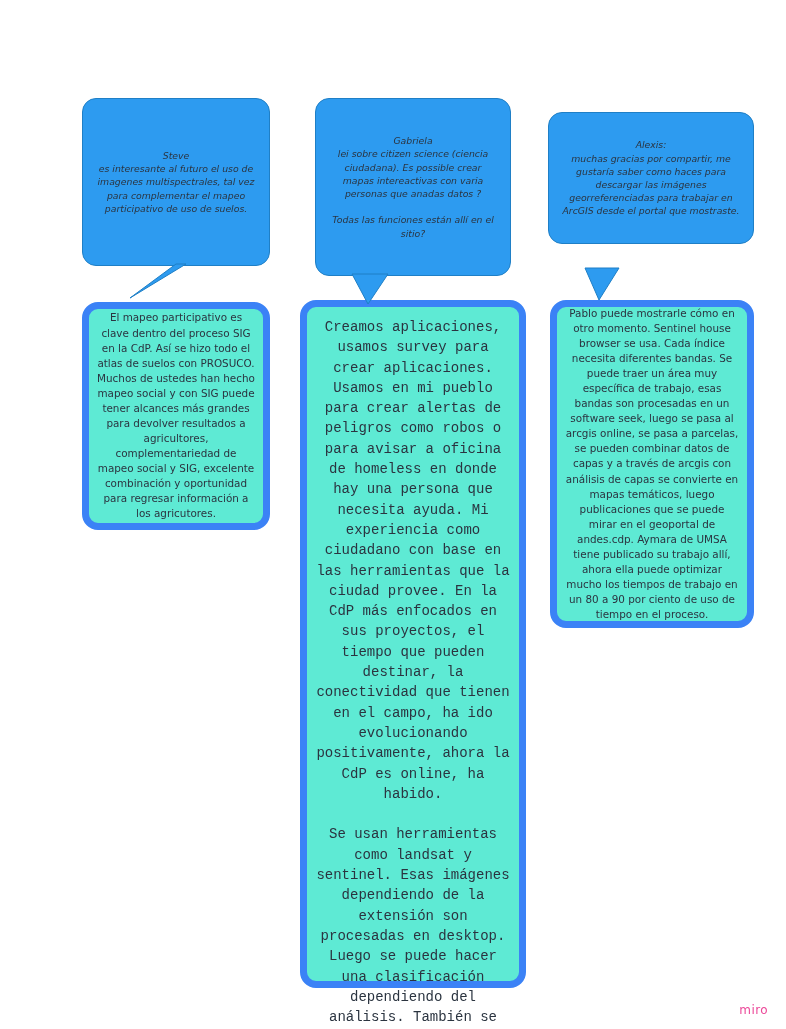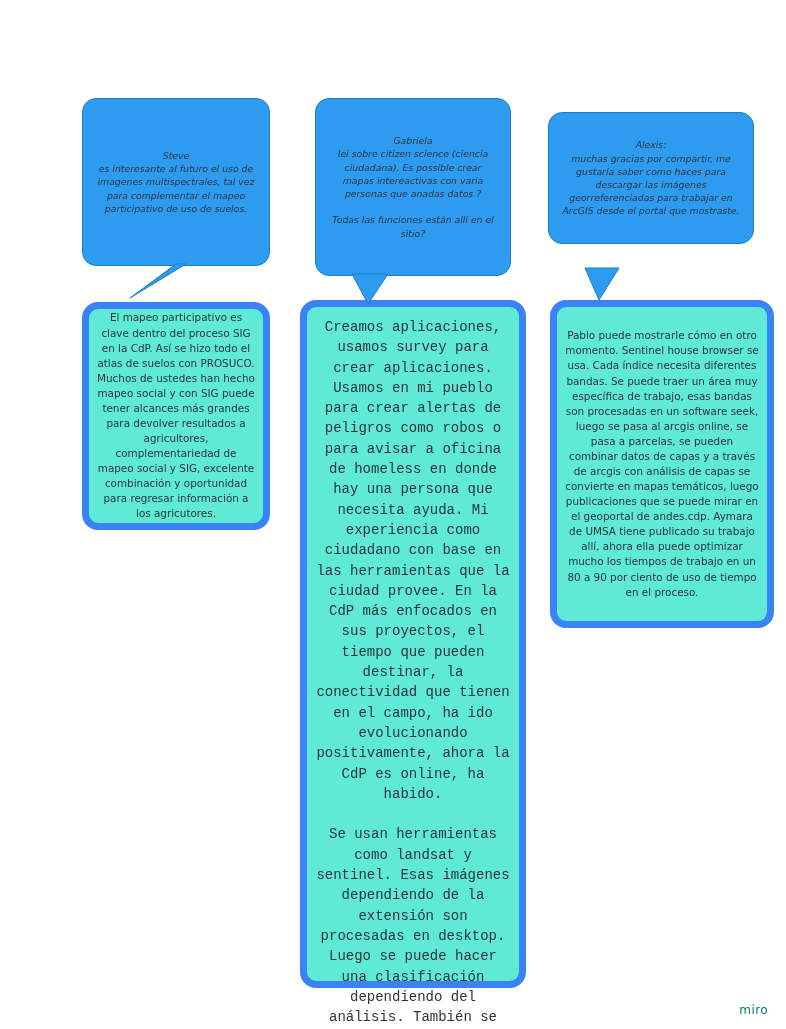--- a/index.html
+++ b/index.html
@@ -123,35 +123,35 @@
     font-size: 9.3px;
     padding: 0 12px;
     display: flex;
     align-items: center;
     justify-content: center;
   }
   #tail-3 { left: 585px; top: 268px; width: 58px; height: 34px; }
 
   #card-3 {
     left: 550px; top: 300px;
-    width: 224px; height: 328px;
+    width: 204px; height: 328px;
     font-size: 10.4px;
     display: flex;
     align-items: center;
     justify-content: flex-end;
   }
 
   
   #watermark {
     position: absolute;
     right: 18px;
     bottom: 12px;
     font-size: 12px;
     letter-spacing: 0.4px;
-    color: #0f766e;
+    color: #ec4899;
     user-select: none;
     z-index: 5;
   }
 </style>
 </head>
 <body>
 
 <div class="board">
 
   <div class="bubble" id="bubble-1">

